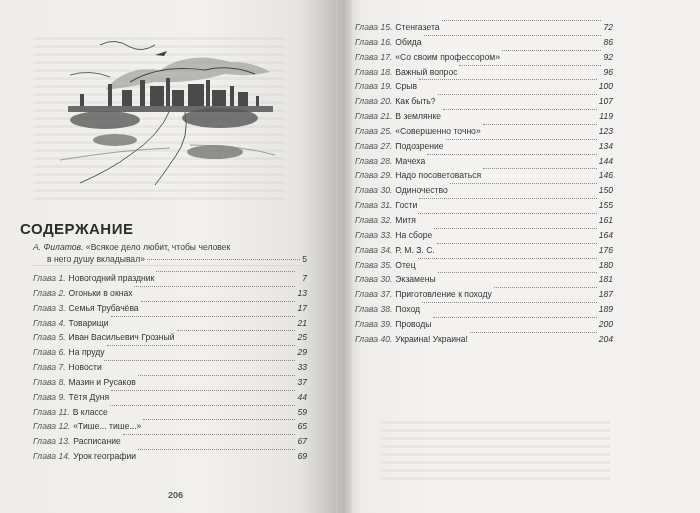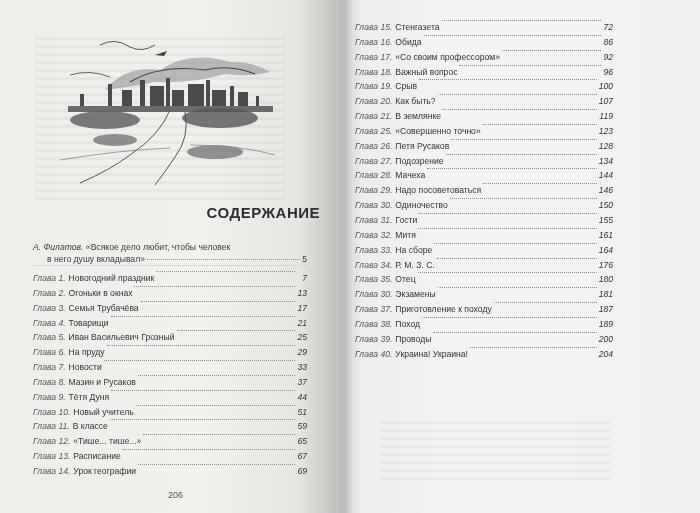--- a/index.html
+++ b/index.html
@@ -21,39 +21,39 @@
   .gutter {
     position: absolute; left: 336px; top: 0; width: 16px; height: 513px;
     background: linear-gradient(90deg, #cfcecb, #a9a8a6 50%, #d4d3d0);
     opacity: 0.55;
   }
   .bleed {
     position: absolute; background: repeating-linear-gradient(0deg, rgba(150,150,150,0.10) 0 3px, transparent 3px 8px);
   }
   .illustration { position: absolute; left: 60px; top: 20px; width: 220px; height: 170px; }
   .toc-title {
-    position: absolute; left: 20px; top: 204px; width: 300px; text-align: right;
+    position: absolute; left: 20px; top: 220px; width: 300px; text-align: left;
     font-weight: bold; font-size: 15px; letter-spacing: 0.5px; color: #2e2e2e;
   }
   .intro { position: absolute; left: 33px; top: 241px; width: 274px; font-size: 8.6px; line-height: 12px; }
   .intro .author { font-style: italic; }
   .toc-list { position: absolute; font-size: 8.6px; }
   .toc-left { left: 33px; top: 273px; width: 274px; }
   .toc-right { left: 375px; top: 22px; width: 258px; }
   .entry { display: flex; align-items: flex-start; height: 14.85px; white-space: nowrap; }
   .entry .chap { font-style: italic; color: #555; }
   .entry .title { margin-left: 3px; color: #333; }
   .entry .dots {
     flex: 1; margin: 0 2px; border-bottom: 1px dotted #8a8a8a; height: 0; position: relative; top: -2px;
   }
   .entry .pg { color: #333; min-width: 10px; text-align: right; font-style: italic; }
   .intro-line2 { display: flex; align-items: baseline; padding-left: 14px; }
   .intro-line2 .dots { flex: 1; margin: 0 2px; border-bottom: 1px dotted #8a8a8a; position: relative; top: -2px; }
   .divider { position: absolute; left: 33px; top: 265px; width: 274px; border-top: 1px solid #d9d8d5; }
-  .page-num { position: absolute; left: 168px; top: 490px; font-size: 9px; color: #555; }
+  .page-num { position: absolute; left: 168px; top: 490px; font-size: 9px; color: #555; font-weight: bold; }
 </style>
 </head>
 <body>
 
 <div class="spread">
   <div class="page-left">
     <div class="bleed" style="left:35px;top:35px;width:250px;height:165px;"></div>
 
     <svg class="illustration" viewBox="0 0 220 170">
 
@@ -155,26 +155,20 @@
           <span class="dots"></span>
           <span class="pg">37</span>
         </div>
       <div class="entry">
           <span class="chap">Глава 9.</span>
           <span class="title">Тётя Дуня</span>
           <span class="dots"></span>
           <span class="pg">44</span>
         </div>
       <div class="entry">
-          <span class="chap">Глава 10.</span>
-          <span class="title">Новый учитель</span>
-          <span class="dots"></span>
-          <span class="pg">51</span>
-        </div>
-      <div class="entry">
           <span class="chap">Глава 11.</span>
           <span class="title">В классе</span>
           <span class="dots"></span>
           <span class="pg">59</span>
         </div>
       <div class="entry">
           <span class="chap">Глава 12.</span>
           <span class="title">«Тише... тише...»</span>
           <span class="dots"></span>
           <span class="pg">65</span>
@@ -238,26 +232,20 @@
           <span class="chap">Глава 21.</span>
           <span class="title">В землянке</span>
           <span class="dots"></span>
           <span class="pg">119</span>
         </div>
       <div class="entry">
           <span class="chap">Глава 25.</span>
           <span class="title">«Совершенно точно»</span>
           <span class="dots"></span>
           <span class="pg">123</span>
-        </div>
-      <div class="entry">
-          <span class="chap">Глава 26.</span>
-          <span class="title">Петя Русаков</span>
-          <span class="dots"></span>
-          <span class="pg">128</span>
         </div>
       <div class="entry">
           <span class="chap">Глава 27.</span>
           <span class="title">Подозрение</span>
           <span class="dots"></span>
           <span class="pg">134</span>
         </div>
       <div class="entry">
           <span class="chap">Глава 28.</span>
           <span class="title">Мачеха</span>

